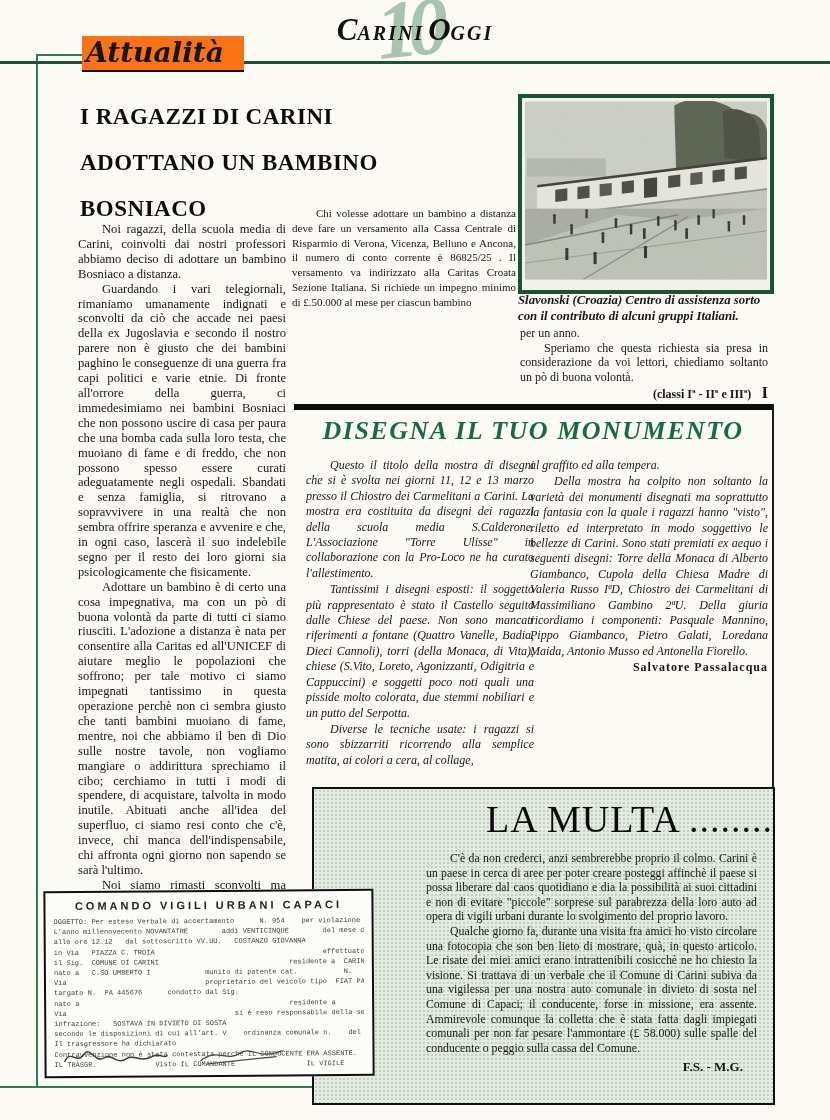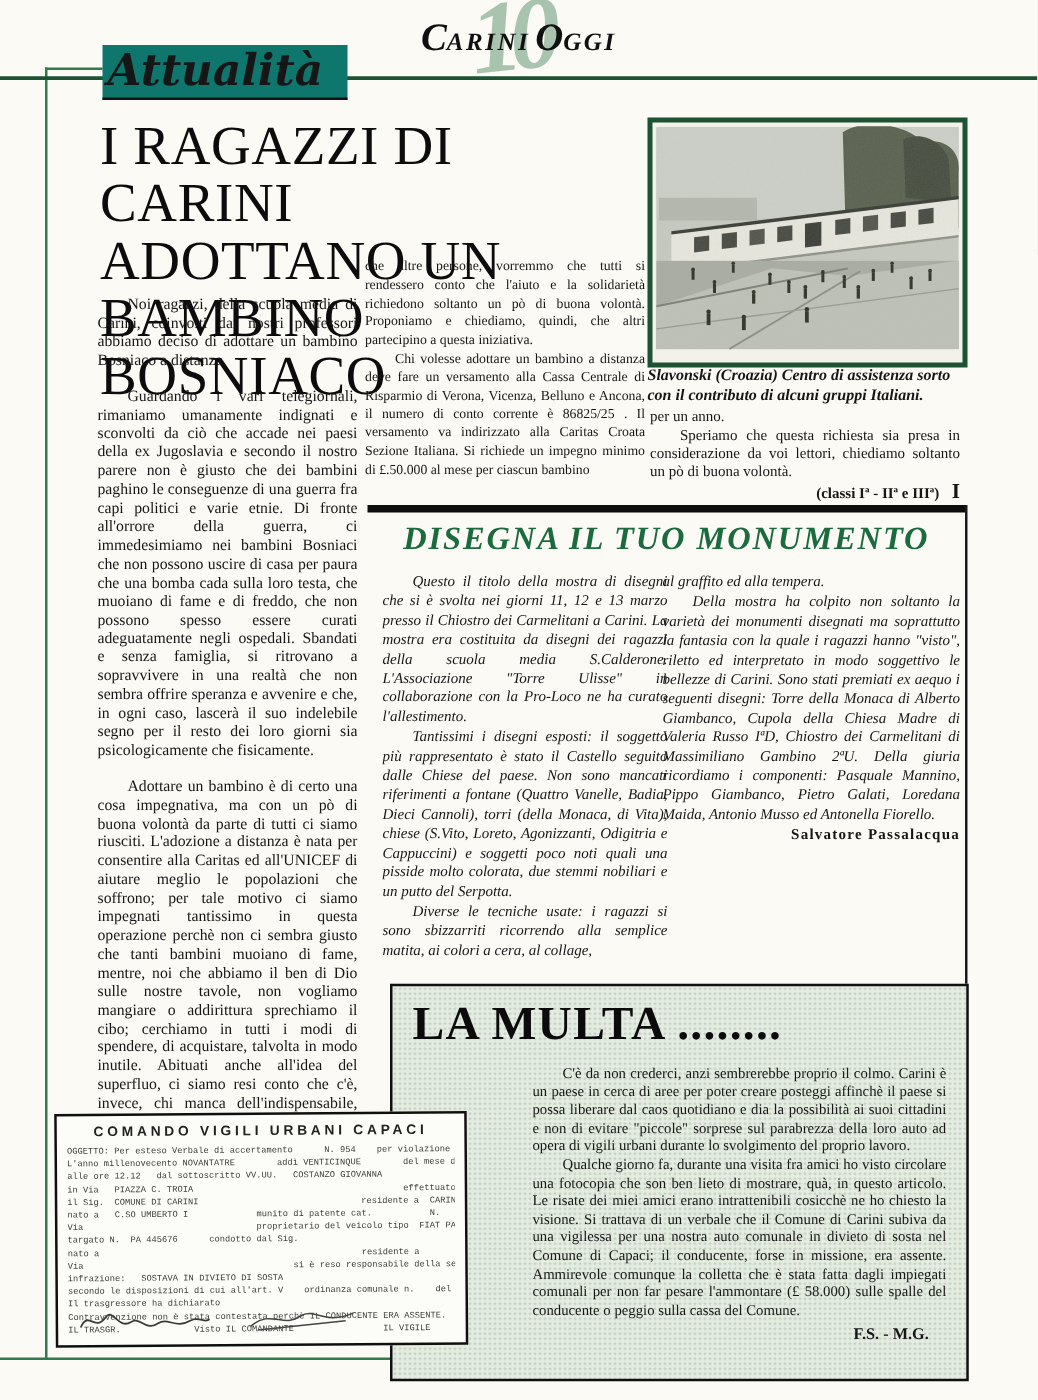--- a/index.html
+++ b/index.html
@@ -11,33 +11,33 @@
   #masthead{left:0;top:0;width:830px;height:62px;text-align:center;z-index:1;}
   #issue-number{position:absolute;left:50%;top:-18px;transform:translateX(-62%) rotate(-6deg);
      font-size:82px;font-style:italic;font-weight:bold;color:#a9c4ae;letter-spacing:-10px;z-index:0;}
   #masthead-title{position:relative;display:inline-block;margin-top:12px;z-index:1;
      font-style:italic;font-weight:bold;color:#101010;text-align:right;}
   #masthead-title .L{font-size:31px;}
   #masthead-title .S{font-size:20px;letter-spacing:2px;}
   #header-rule{left:0;top:61px;width:830px;height:3px;background:#1d5233;z-index:1;}
 
   #section-label{left:82px;top:36px;z-index:2;font-family:"DejaVu Serif",serif;font-style:italic;
-     font-weight:bold;font-size:35px;background:#0f766e;padding:0 20px 1px 4px;border-bottom:2px solid #111;}
+     font-weight:bold;font-size:28px;background:#f97316;padding:0 20px 1px 4px;border-bottom:2px solid #111;}
 
   
   .green-line{background:#2f7d4e;z-index:0;}
 
   
-  #headline{left:80px;top:94px;width:440px;font-weight:normal;font-size:44px;line-height:46px;letter-spacing:0.5px;color:#0c0c0c;}
+  #headline{left:80px;top:94px;width:440px;font-weight:bold;font-size:23px;line-height:46px;letter-spacing:0.5px;color:#0c0c0c;}
   #headline span{display:block;}
 
   .col p{margin:0;text-align:justify;}
   .ind{text-indent:24px;}
   #col1{left:78px;top:222px;width:208px;height:684px;overflow:hidden;}
-  #col1 p{font-size:12.6px;line-height:14.9px;margin-top:14px;}
+  #col1 p{font-size:12.6px;line-height:14.9px;}
   #col2{left:292px;top:206px;width:224px;height:196px;overflow:hidden;}
   #col2 p{font-size:11px;line-height:14.8px;}
   #col3{left:520px;top:326px;width:248px;height:80px;overflow:hidden;}
   #col3 p{font-size:12px;line-height:14.6px;}
   #classes-line{text-align:right !important;font-weight:bold;font-size:12.5px;margin-top:2px !important;}
   #end-mark{font-size:17px;font-weight:bold;margin-left:10px;}
 
   
   #photo-frame{left:518px;top:94px;width:242px;height:186px;border:4px solid #1d5233;background:#f2f1ea;padding:3px;z-index:1;}
   #photo-frame svg{display:block;width:242px;height:179px;}
@@ -50,21 +50,21 @@
       letter-spacing:1.5px;color:#1b6b3f;}
   #mon-col1{left:306px;top:458px;width:228px;height:338px;overflow:hidden;}
   #mon-col2{left:530px;top:458px;width:238px;height:338px;overflow:hidden;}
   .mon p{margin:0 0 1px 0;text-align:justify;font-style:italic;font-size:12px;line-height:15.4px;}
   #mon-author{text-align:right !important;font-style:normal !important;font-weight:bold;letter-spacing:1px;margin-top:1px !important;}
 
   
   #fine-box{left:312px;top:787px;width:463px;height:318px;border:2px solid #101010;box-sizing:border-box;
      background-color:#e4ebe1;background-image:radial-gradient(rgba(100,135,110,0.28) 1px, transparent 1px);
      background-size:4px 4px;z-index:2;overflow:hidden;}
-  #fine-title{margin:8px 0 10px 16px;font-size:38px;font-weight:bold;letter-spacing:1px;color:#0b0b0b;}
+  #fine-title{margin:8px 0 10px 16px;font-size:38px;font-weight:normal;letter-spacing:1px;color:#0b0b0b;text-align:right;}
   #fine-body{padding:0 16px;}
   #fine-body p{margin:0;text-align:justify;font-size:11.8px;line-height:14.6px;}
   #doc-spacer{float:left;width:96px;height:185px;margin-top:45px;}
   #fine-signature{text-align:right;font-weight:bold;font-size:13px;padding:4px 30px 0 0;}
 
   
   #document{left:44px;top:890px;width:330px;height:187px;background:#fcfcf8;border:2px solid #0f0f0f;
      box-sizing:border-box;z-index:3;transform:rotate(-0.4deg);padding:7px 8px 4px 8px;overflow:hidden;}
   #doc-title{text-align:center;font-family:"Liberation Sans",sans-serif;font-weight:bold;font-size:11px;
      letter-spacing:3px;color:#222;margin-bottom:5px;}
@@ -167,21 +167,20 @@
   </div>
   <div class="abs" id="photo-caption">Slavonski (Croazia) Centro di assistenza sorto con il contributo di alcuni gruppi  Italiani.</div>
 
   <div class="abs col" id="col1">
     <p class="ind">Noi ragazzi, della scuola media di Carini, coinvolti dai nostri professori abbiamo deciso di adottare un bambino Bosniaco a distanza.</p>
     <p class="ind">Guardando i vari telegiornali, rimaniamo umanamente indignati e sconvolti da ciò che accade nei paesi della ex Jugoslavia e secondo il nostro parere non è giusto che dei bambini paghino le conseguenze di una guerra fra capi politici e varie etnie. Di fronte all'orrore della guerra, ci immedesimiamo nei bambini Bosniaci che non possono uscire di casa per paura che una bomba cada sulla loro testa, che muoiano di fame e di freddo, che non possono spesso essere curati adeguatamente negli ospedali. Sbandati e senza famiglia, si ritrovano a sopravvivere in una realtà che non sembra offrire speranza e avvenire e che, in ogni caso, lascerà il suo indelebile segno per il resto dei loro giorni sia psicologicamente che fisicamente.</p>
     <p class="ind">Adottare un bambino è di certo una cosa impegnativa, ma con un pò di buona volontà da parte di tutti ci siamo riusciti. L'adozione a distanza è nata per consentire alla Caritas ed all'UNICEF di aiutare meglio le popolazioni che soffrono; per tale motivo ci siamo impegnati tantissimo in questa operazione perchè non ci sembra giusto che tanti bambini muoiano di fame, mentre, noi che abbiamo il ben di Dio sulle nostre tavole, non vogliamo mangiare o addirittura sprechiamo il cibo; cerchiamo in tutti i modi di spendere, di acquistare, talvolta in modo inutile. Abituati anche all'idea del superfluo, ci siamo resi conto che c'è, invece, chi manca dell'indispensabile, chi affronta ogni giorno non sapendo se sarà l'ultimo.</p>
     <p class="ind">Noi siamo rimasti sconvolti ma coinvolti e adesso vorremmo coinvolgere an-</p>
   </div>
   <div class="abs col" id="col2">
-    <p>che altre persone, vorremmo che tutti si rendessero conto che l'aiuto e la solidarietà richiedono soltanto un pò di buona volontà. Proponiamo e chiediamo,  quindi, che altri partecipino a questa iniziativa.</p>
     <p class="ind">Chi volesse adottare un bambino a distanza deve fare un versamento alla Cassa Centrale di Risparmio di Verona, Vicenza, Belluno e Ancona, il numero di conto corrente è 86825/25 . Il versamento va indirizzato alla Caritas Croata Sezione Italiana. Si richiede un impegno minimo di £.50.000 al mese per ciascun bambino</p>
   </div>
   <div class="abs col" id="col3">
     <p>per un anno.</p>
     <p class="ind">Speriamo che questa richiesta sia presa in considerazione da voi lettori, chiediamo soltanto un pò di buona volontà.</p>
     <p id="classes-line"><span>(classi  Iª - IIª e IIIª)</span><span id="end-mark">I</span></p>
   </div>
 
   <div class="abs" id="rule-thick"></div>
   <div class="abs" id="rule-right-vert"></div>

